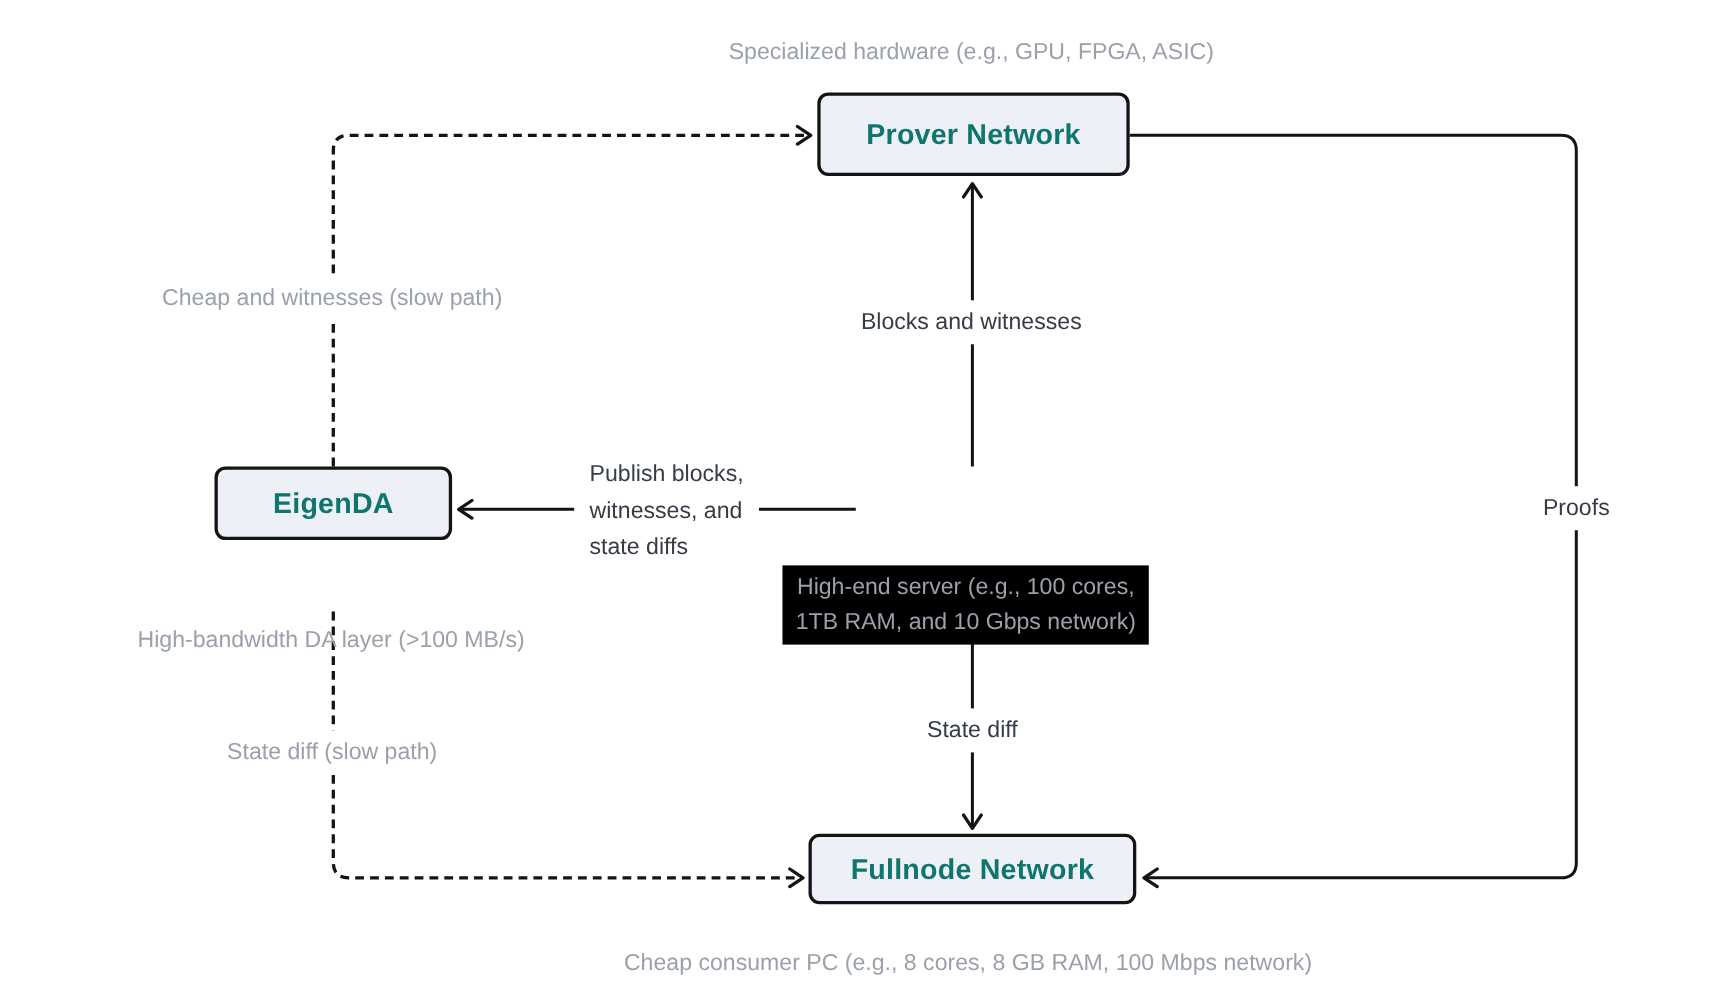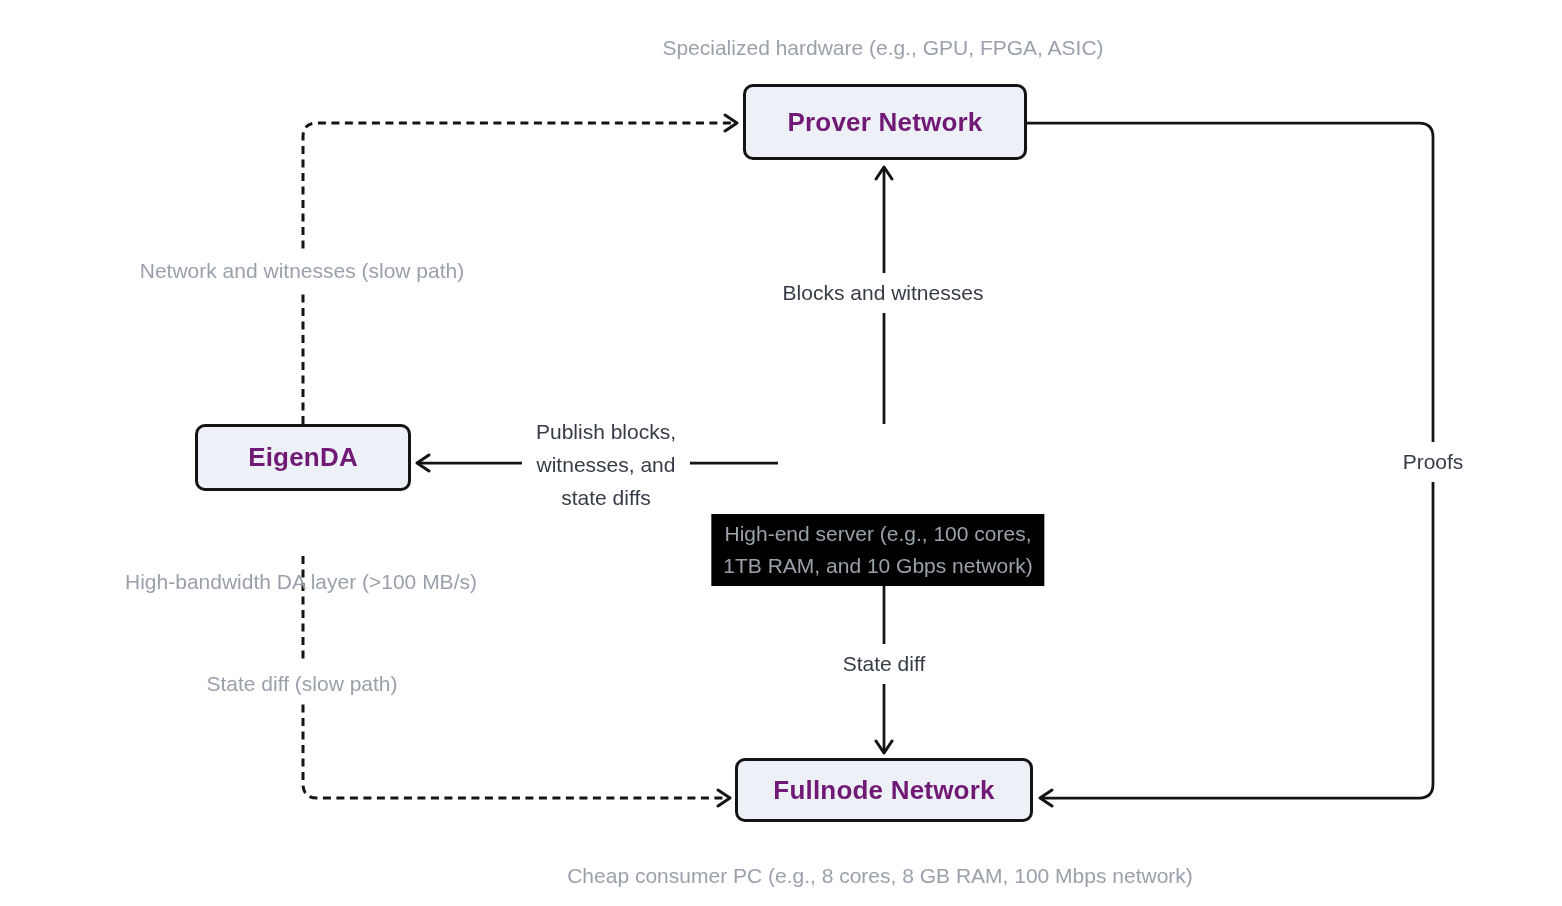--- a/index.html
+++ b/index.html
@@ -25,21 +25,21 @@
     position: absolute;
     box-sizing: border-box;
     background: #edf0f7;
     border: 3px solid #141414;
     border-radius: 10px;
     display: flex;
     align-items: center;
     justify-content: center;
     font-weight: bold;
     font-size: 26px;
-    color: #701a75;
+    color: #0f766e;
     letter-spacing: 0.2px;
   }
   .node-prover   { left: 743px; top: 84px;  width: 284px; height: 76px; }
   .node-eigenda  { left: 195px; top: 424px; width: 216px; height: 67px; }
   .node-sequencer{ left: 778px; top: 423px; width: 212px; height: 79px; }
   .node-fullnode { left: 735px; top: 758px; width: 298px; height: 64px; }
 
   .caption {
     position: absolute;
     transform: translate(-50%, -50%);
@@ -54,21 +54,21 @@
     transform: translate(-50%, -50%);
     color: #363c46;
     font-size: 21px;
     text-align: center;
     white-space: nowrap;
     background: #ffffff;
     padding: 7px 10px;
     line-height: 26px;
   }
   .edge-label.multiline {
-    text-align: center;
+    text-align: left;
     line-height: 33px;
     padding: 4px 14px;
   }
   .caption.masking {
     background: #000000;
     padding: 4px 12px;
   }
 </style>
 </head>
 <body>
@@ -99,21 +99,21 @@
 
   <div class="caption" style="left:301px; top:534px;margin-top:48px;">High-bandwidth DA layer (&gt;100 MB/s)</div>
 
   <div class="caption masking" style="left:878px; top:550px;">
     <div>High-end server (e.g., 100 cores,</div>
     <div>1TB RAM, and 10 Gbps network)</div>
   </div>
 
   <div class="caption" style="left:880px; top:876px;">Cheap consumer PC (e.g., 8 cores, 8 GB RAM, 100 Mbps network)</div>
 
-  <div class="edge-label" style="left:302px; top:271px; color:#9aa1ab;">Network and witnesses (slow path)</div>
+  <div class="edge-label" style="left:302px; top:271px; color:#9aa1ab;">Cheap and witnesses (slow path)</div>
 
   <div class="edge-label" style="left:302px; top:684px; color:#9aa1ab;">State diff (slow path)</div>
 
   <div class="edge-label multiline" style="left:606px; top:464px;">
     <div>Publish blocks,</div>
     <div>witnesses, and</div>
     <div>state diffs</div>
   </div>
 
   <div class="edge-label" style="left:883px; top:293px;">Blocks and witnesses</div>

